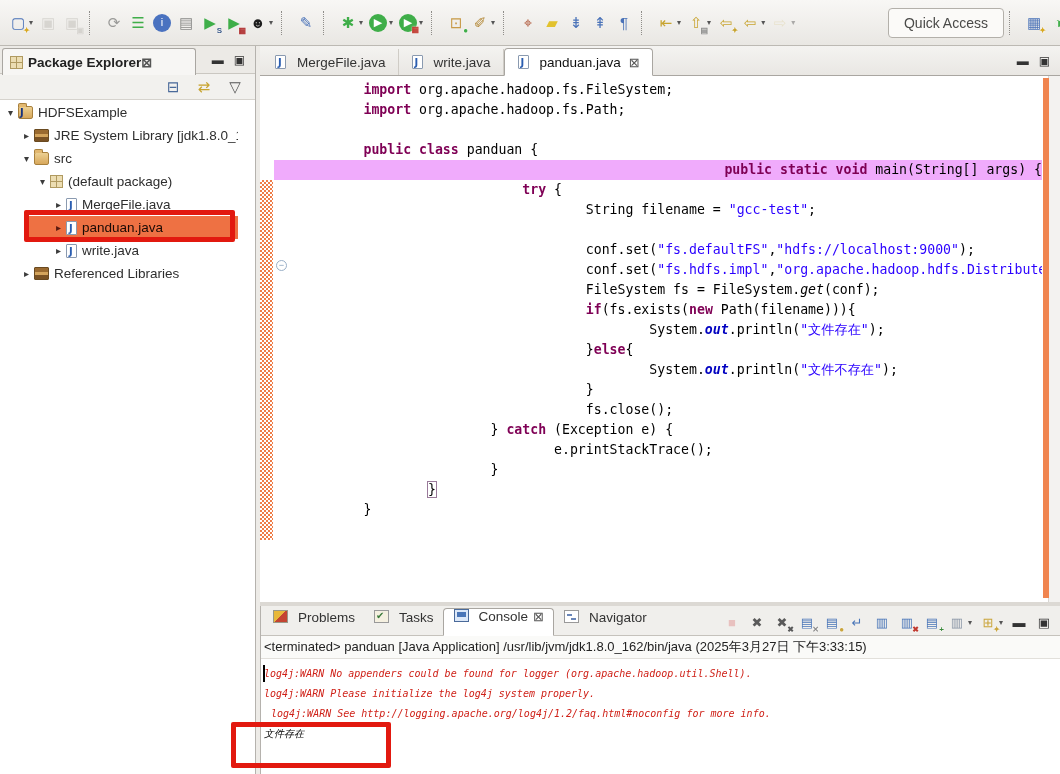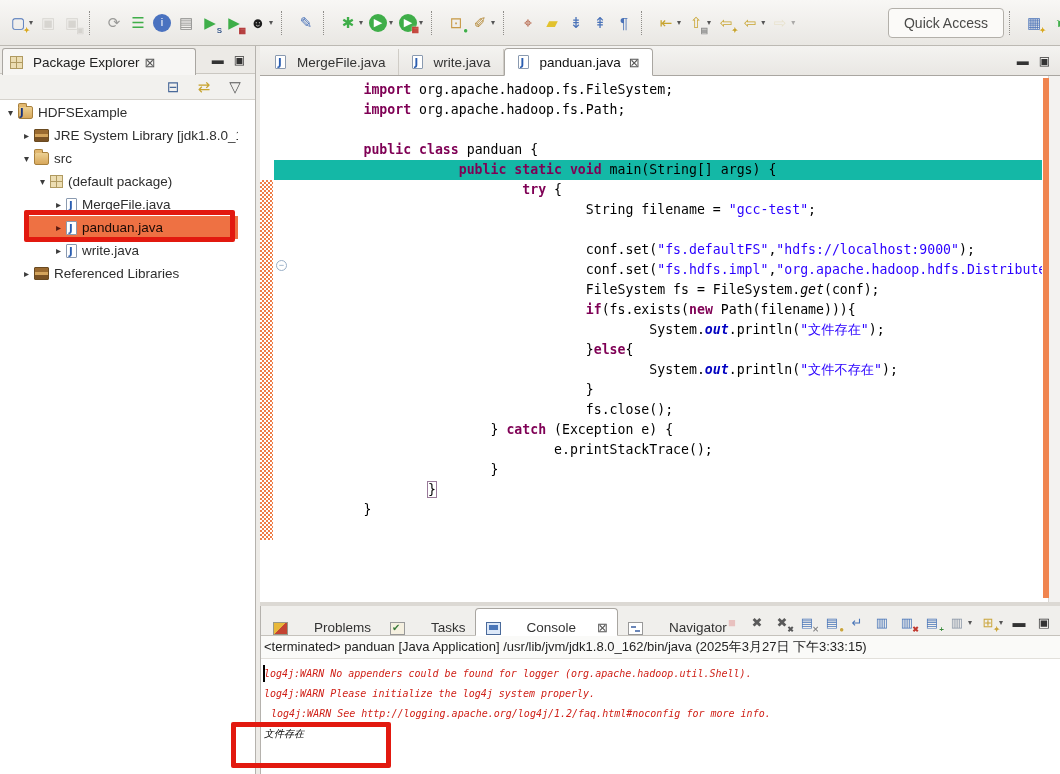--- a/index.html
+++ b/index.html
@@ -30,21 +30,21 @@
     margin-left:auto; border:1px solid #b3b0aa; background:#fbfaf8; border-radius:4px;
     padding:6px 15px; font-size:14px; color:#4a4a48; cursor:pointer;
   }
   #tb-trailing { display:flex; align-items:center; }
   
   #explorer { position:absolute; left:0; top:46px; width:256px; height:728px; background:#fff; border-right:1px solid #b5b2ad; }
   #explorer-header { position:relative; height:28px; background:#eceae6; border-bottom:1px solid #cac7c1; }
   #explorer-tab {
     position:absolute; left:2px; top:2px; height:27px; width:194px;
     background:#f7f6f4; border:1px solid #a9a6a1; border-bottom:none; border-radius:3px 3px 0 0;
-    display:flex; align-items:center; padding:0 6px; gap:5px;
+    display:flex; align-items:center; padding:0 6px; font-weight:bold;
   }
   #explorer-title { font-size:13.5px; color:#222; }
   .view-close { font-size:13px; color:#555; }
   .minmax { display:flex; gap:10px; position:absolute; right:10px; top:7px; font-size:12px; color:#333; }
   #explorer-toolbar {
     height:26px; background:#f2f1ee; border-bottom:1px solid #d6d3cd;
     display:flex; align-items:center; justify-content:flex-end; gap:7px; padding-right:8px;
   }
   #tree { width:238px; overflow:hidden; padding-top:1px; }
   .trow { position:relative; height:23px; display:flex; align-items:center; white-space:nowrap; cursor:default; }
@@ -83,33 +83,33 @@
   .etab .close { font-size:13px; color:#555; margin-left:2px; }
   #ebody { position:absolute; left:0; top:30px; width:800px; height:526px; background:#fff; overflow:hidden; }
   #range-band { position:absolute; left:0; top:104px; width:13px; height:360px; background-color:#fff;
     background-image:linear-gradient(45deg,#ef7c47 25%,transparent 25%,transparent 75%,#ef7c47 75%),
                      linear-gradient(45deg,#ef7c47 25%,transparent 25%,transparent 75%,#ef7c47 75%);
     background-size:4px 4px; background-position:0 0,2px 2px; }
   .fold { position:absolute; left:16px; width:11px; height:11px; border:1px solid #9ab0c8; border-radius:50%; background:#fff; color:#7a96b4; font-size:9px; line-height:9px; text-align:center; }
   #code { position:absolute; left:14px; top:4px; width:768px; }
   .cline { height:20px; line-height:20px; white-space:pre; padding-left:18px;
     font-family:"DejaVu Sans Mono", monospace; font-size:13.2px; color:#000; overflow:hidden; }
-  .cline.cur { background:#14b8a6; }
+  .cline.cur { background:#f0abfc;text-align:right; }
   .ck { color:#7f0055; font-weight:bold; }
   .cs { color:#2a00ff; }
   .cf { color:#0000c0; font-weight:bold; font-style:italic; }
   .ci { font-style:italic; }
   .cbb { border:1px solid #9a7a9a; }
   #overview { position:absolute; right:0; top:0; width:12px; height:526px; background:#f3f2f0; border-left:1px solid #d8d6d2; }
   #ov-marker { position:absolute; right:11px; top:2px; width:6px; height:520px; background:#f08550; }
   
   #hsash { position:absolute; left:260px; top:602px; width:800px; height:4px; background:#dcd9d4; }
   #console { position:absolute; left:260px; top:606px; width:800px; height:168px; background:#fff; border-left:1px solid #b5b2ad; }
   #ctabbar { height:30px; background:#f0efec; border-bottom:1px solid #c5c2bc; display:flex; align-items:flex-end; position:relative; padding-left:2px; }
-  .ctab { display:inline-flex; align-items:flex-end; gap:21px; height:25px; padding:0 9px; font-size:13.5px; color:#333; cursor:pointer; }
+  .ctab { display:inline-flex; align-items:flex-start; gap:5px; height:25px; padding:0 9px; font-size:13.5px; color:#333; cursor:pointer; }
   .ctab.active { background:#fff; border:1px solid #a9a6a1; border-bottom:1px solid #fff; border-radius:4px 4px 0 0; height:28px; margin-bottom:-1px; }
   #ctools { position:absolute; right:4px; top:3px; display:flex; align-items:center; gap:1px; }
   #ctools .tbi .g { font-size:13px; }
   #cstatus { height:23px; background:#fafaf8; border-bottom:1px solid #e2e0db; display:flex; align-items:center; padding-left:3px; font-size:13px; color:#222; white-space:nowrap; overflow:hidden; }
   #cbody { position:relative; height:115px; padding:5px 0 0 3px; overflow:hidden; }
   .logline { height:20px; line-height:20px; font-family:"DejaVu Sans Mono", monospace; font-size:10px; white-space:nowrap;font-style:italic; }
   #caret { position:absolute; left:2px; top:6px; width:2px; height:17px; background:#000; }
   
   .redbox { position:absolute; border:5px solid #e2190f; border-radius:2px; background:transparent; }
   #box1 { left:24px; top:210px; width:211px; height:32px; }

